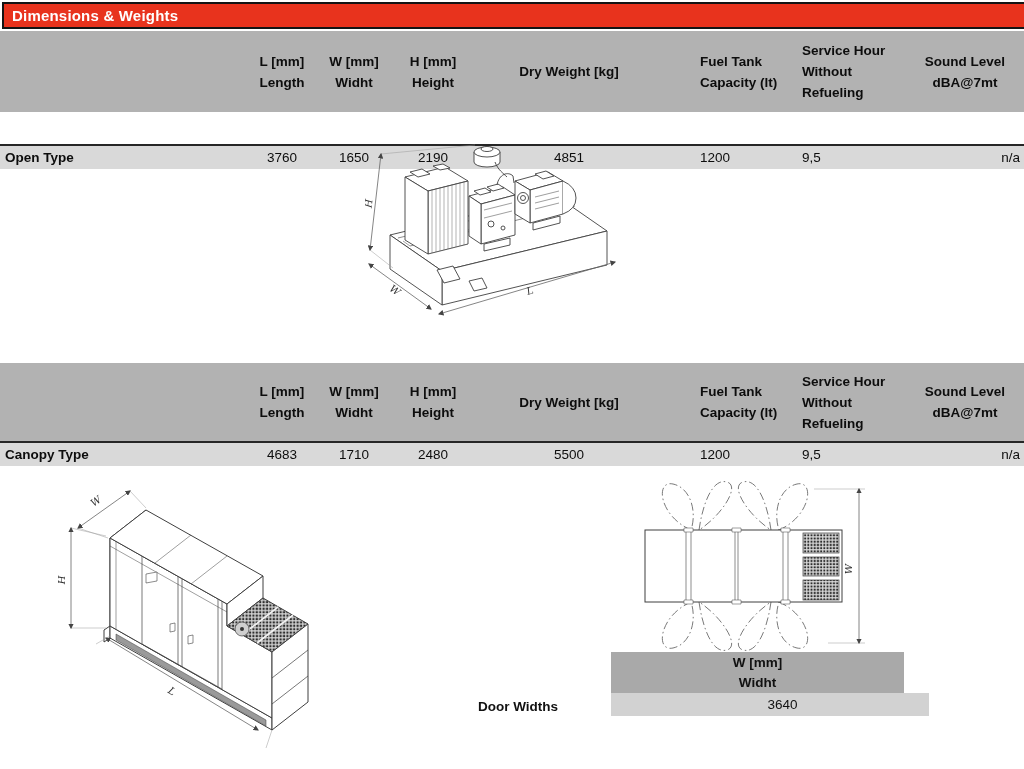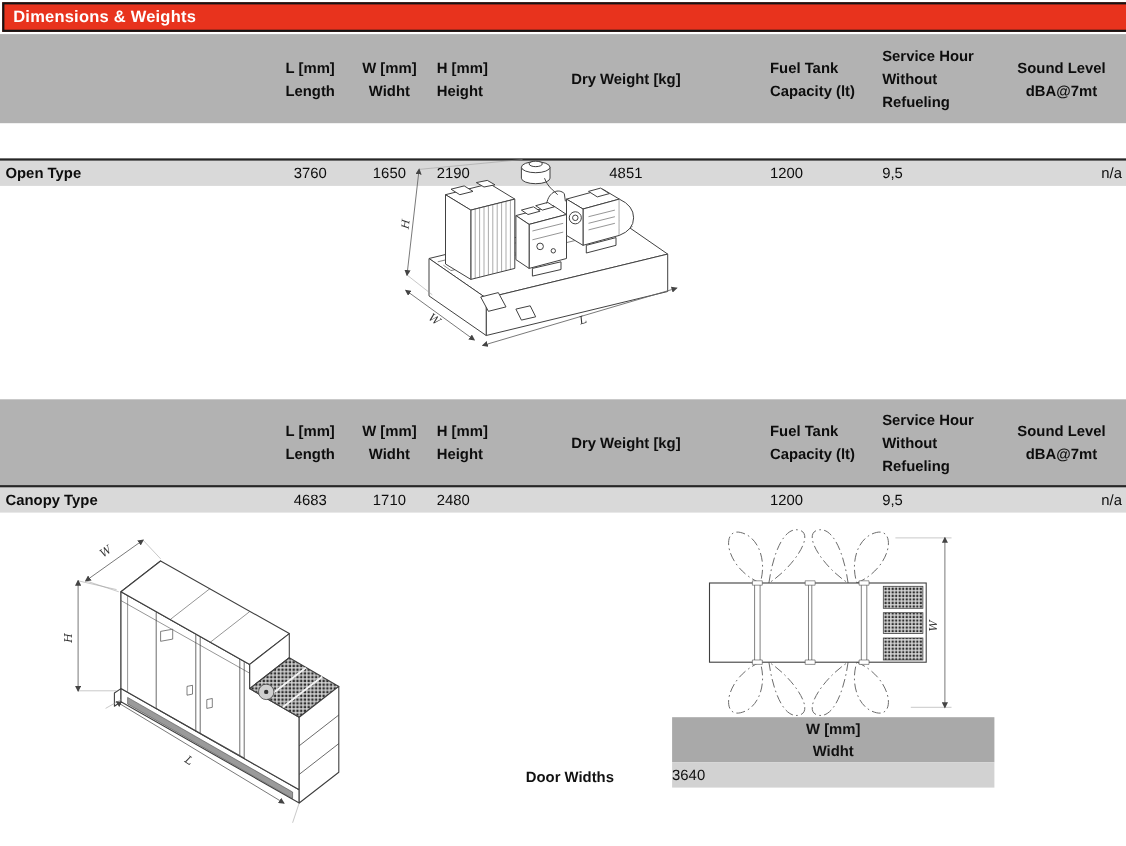--- a/index.html
+++ b/index.html
@@ -14,35 +14,35 @@
   .thead{position:absolute;left:0;width:1024px;background:#b2b2b2;}
   .trow{position:absolute;left:0;width:1024px;height:23px;background:#d9d9d9;
         border-top:2px solid #262626;}
   .cell{position:absolute;top:0;bottom:0;display:flex;flex-direction:column;
         justify-content:center;font-size:13.5px;color:#0d0d0d;}
   .cell span{display:block;line-height:21px;white-space:nowrap;}
   .thead .cell{font-weight:bold;}
   .lab{left:5px;width:240px;font-weight:bold;}
   .c-l{left:247px;width:70px;text-align:center;}
   .c-w{left:319px;width:70px;text-align:center;}
-  .c-h{left:397px;width:72px;}
+  .c-h{left:397px;width:72px;text-align:center;}
   .c-dry{left:490px;width:158px;text-align:center;}
   .c-fuel{left:700px;width:110px;}
   .c-svc{left:802px;width:105px;}
   .c-snd{left:907px;width:116px;text-align:center;align-items:center;}
   .c-snd-val{left:903px;width:117px;text-align:right;}
   
   .mini-head{position:absolute;left:611px;top:652px;width:293px;height:41px;
              background:#a9a9a9;display:flex;flex-direction:column;
              justify-content:center;text-align:center;font-weight:bold;
              font-size:13.5px;}
   .mini-head span{line-height:20px;}
   .mini-row{position:absolute;left:611px;top:693px;width:293px;height:23px;
             background:#d2d2d2;display:flex;align-items:center;
-            font-size:13.5px;}
+            justify-content:center;font-size:13.5px;padding-left:25px;}
   .door-label{position:absolute;left:478px;top:699px;font-weight:bold;
               font-size:13.5px;}
   
   .draw{position:absolute;}
   .draw path,.draw line,.draw rect,.draw circle,.draw ellipse{vector-effect:none;}
   .dimtxt{font-size:10px;font-style:italic;fill:#333;
           font-family:"DejaVu Serif",serif;text-anchor:middle;}
 </style>
 </head>
 <body>
@@ -203,20 +203,23 @@
       <span>Canopy Type</span>
       </div>
     <div class="cell c-l">
       <span>4683</span>
       </div>
     <div class="cell c-w">
       <span>1710</span>
       </div>
     <div class="cell c-h">
       <span>2480</span>
+      </div>
+    <div class="cell c-dry">
+      <span>5500</span>
       </div>
     <div class="cell c-fuel">
       <span>1200</span>
       </div>
     <div class="cell c-svc">
       <span>9,5</span>
       </div>
     <div class="cell c-snd-val">
       <span>n/a</span>
       </div>

